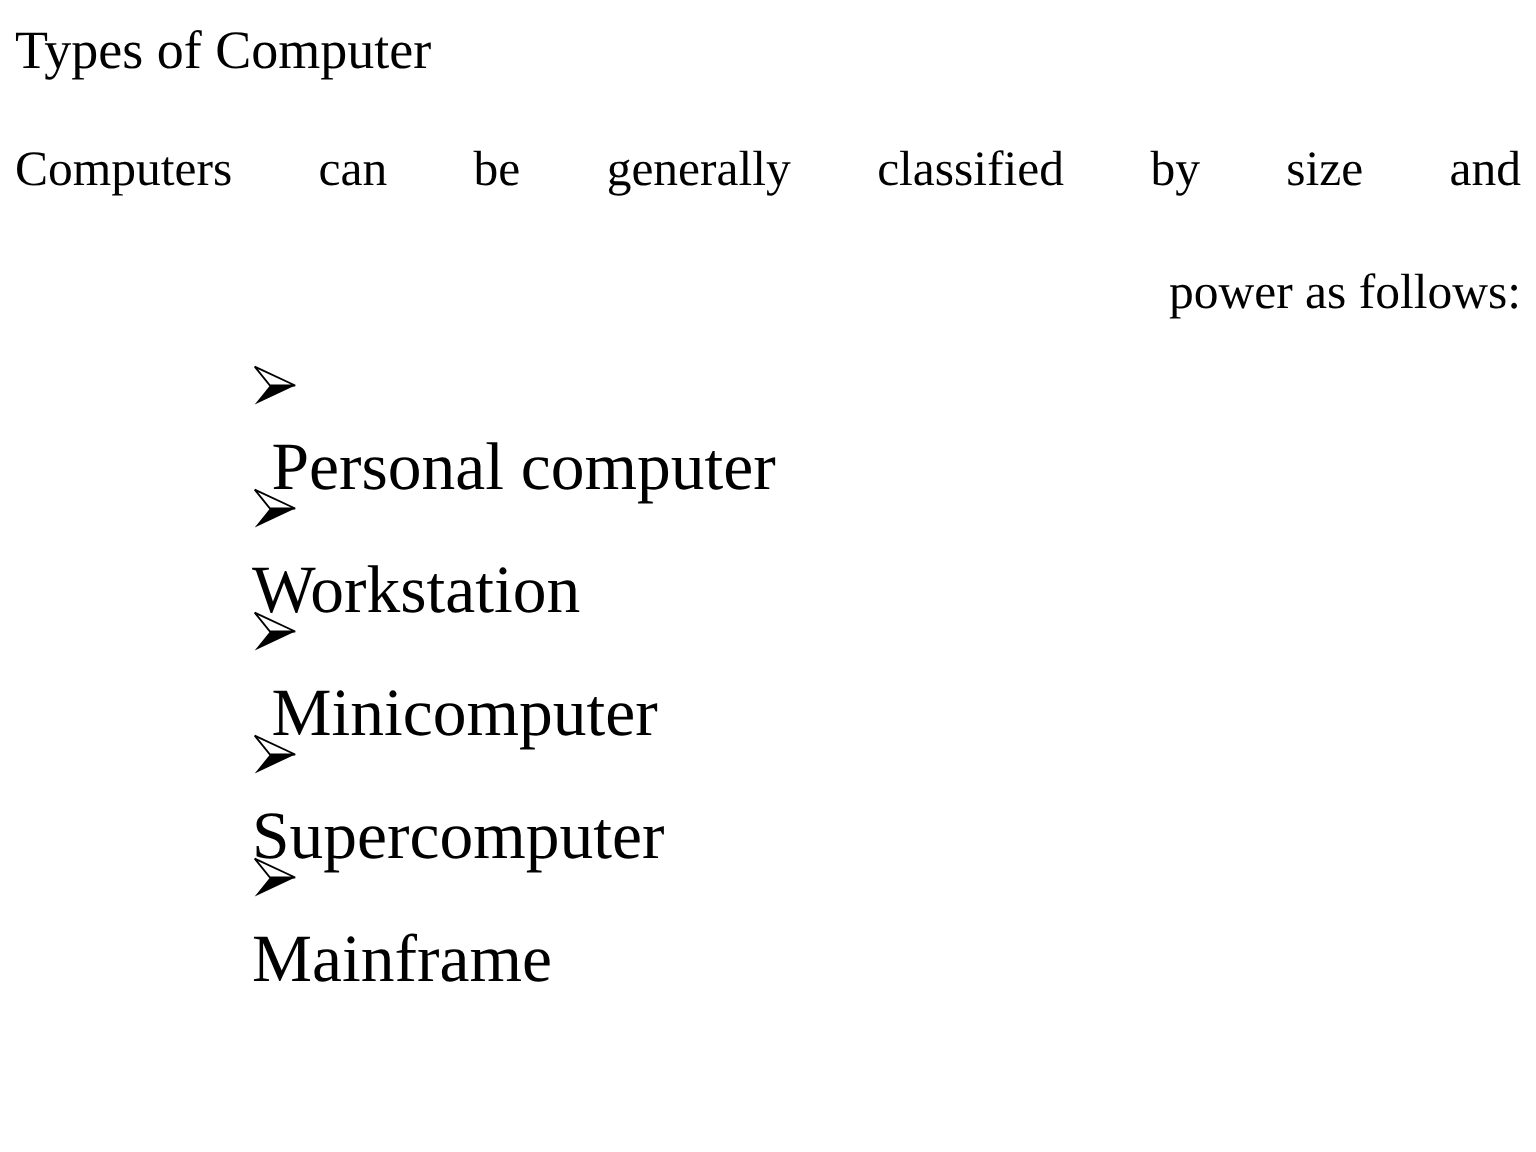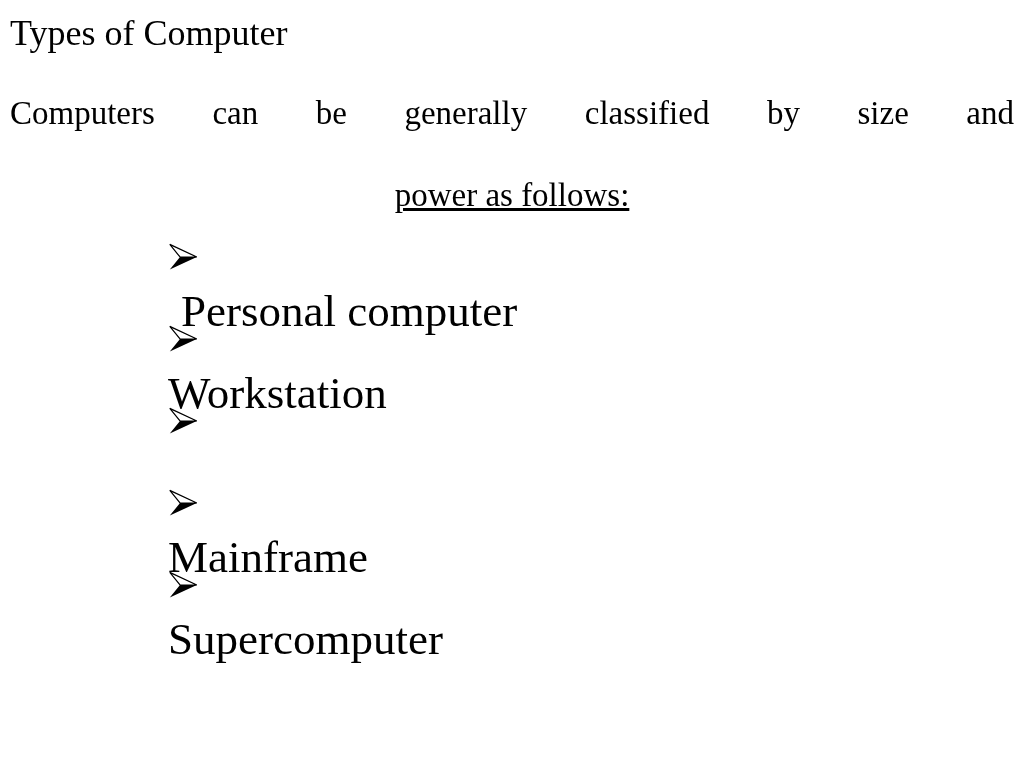--- a/index.html
+++ b/index.html
@@ -50,23 +50,22 @@
   }
   
   .body-paragraph .line-justified {
     display: block;
     text-align: justify;
     text-align-last: justify;
     white-space: normal;
   }
   .body-paragraph .line-last {
     display: block;
-    text-align: center;
+    text-align: right;
     white-space: nowrap;
-    text-decoration: underline;
   }
 
   
   .bullet-list {
     position: absolute;
     left: 168px;
     top: 240px;
     width: 856px;
     margin: 0;
     padding: 0;
@@ -139,37 +138,38 @@
       <span class="bullet-label">Workstation</span>
     </li>
 
     <li class="bullet-item has-gap">
       <span class="bullet-glyph">
         <svg viewBox="0 0 100 100" aria-hidden="true">
           <path d="M6 8 L96 50 L6 92 L40 50 Z" fill="#000000"></path>
           <path d="M6 8 L96 50 L40 50 Z" fill="#ffffff" stroke="#000000" stroke-width="4"></path>
         </svg>
       </span>
+      <span class="bullet-label">Minicomputer</span>
+    </li>
+
+    <li class="bullet-item no-gap">
+      <span class="bullet-glyph">
+        <svg viewBox="0 0 100 100" aria-hidden="true">
+          <path d="M6 8 L96 50 L6 92 L40 50 Z" fill="#000000"></path>
+          <path d="M6 8 L96 50 L40 50 Z" fill="#ffffff" stroke="#000000" stroke-width="4"></path>
+        </svg>
+      </span>
+      <span class="bullet-label">Supercomputer</span>
     </li>
 
     <li class="bullet-item no-gap">
       <span class="bullet-glyph">
         <svg viewBox="0 0 100 100" aria-hidden="true">
           <path d="M6 8 L96 50 L6 92 L40 50 Z" fill="#000000"></path>
           <path d="M6 8 L96 50 L40 50 Z" fill="#ffffff" stroke="#000000" stroke-width="4"></path>
         </svg>
       </span>
       <span class="bullet-label">Mainframe</span>
     </li>
 
-    <li class="bullet-item no-gap">
-      <span class="bullet-glyph">
-        <svg viewBox="0 0 100 100" aria-hidden="true">
-          <path d="M6 8 L96 50 L6 92 L40 50 Z" fill="#000000"></path>
-          <path d="M6 8 L96 50 L40 50 Z" fill="#ffffff" stroke="#000000" stroke-width="4"></path>
-        </svg>
-      </span>
-      <span class="bullet-label">Supercomputer</span>
-    </li>
-
   </ul>
 
 </div>
 
 </body></html>

